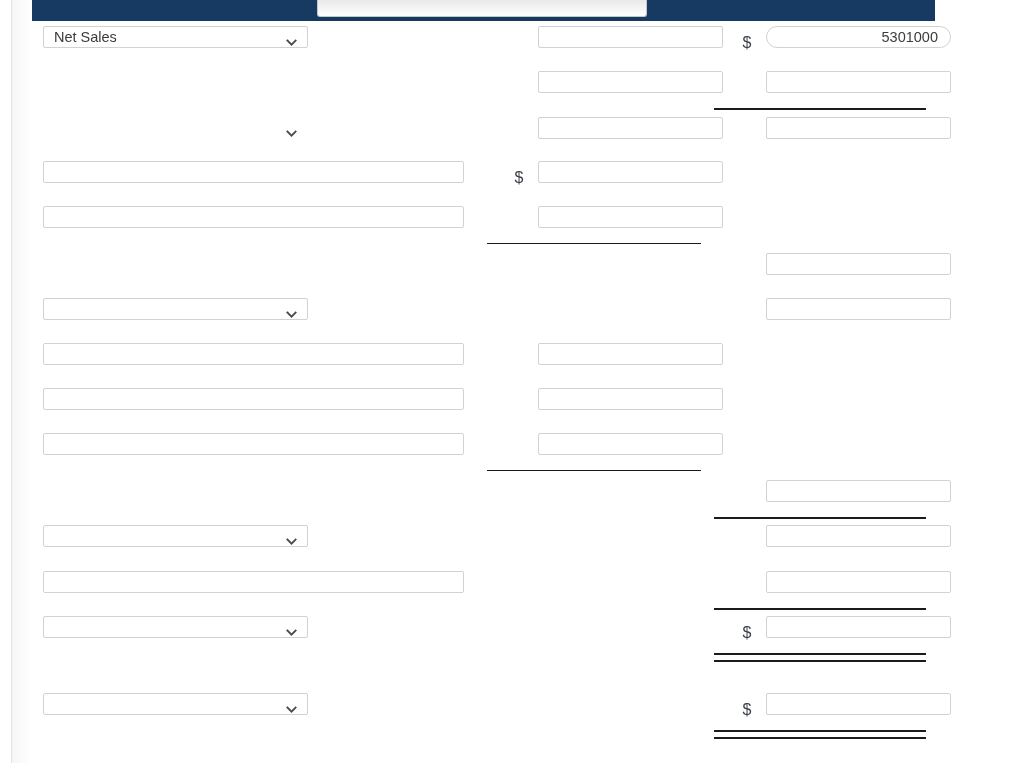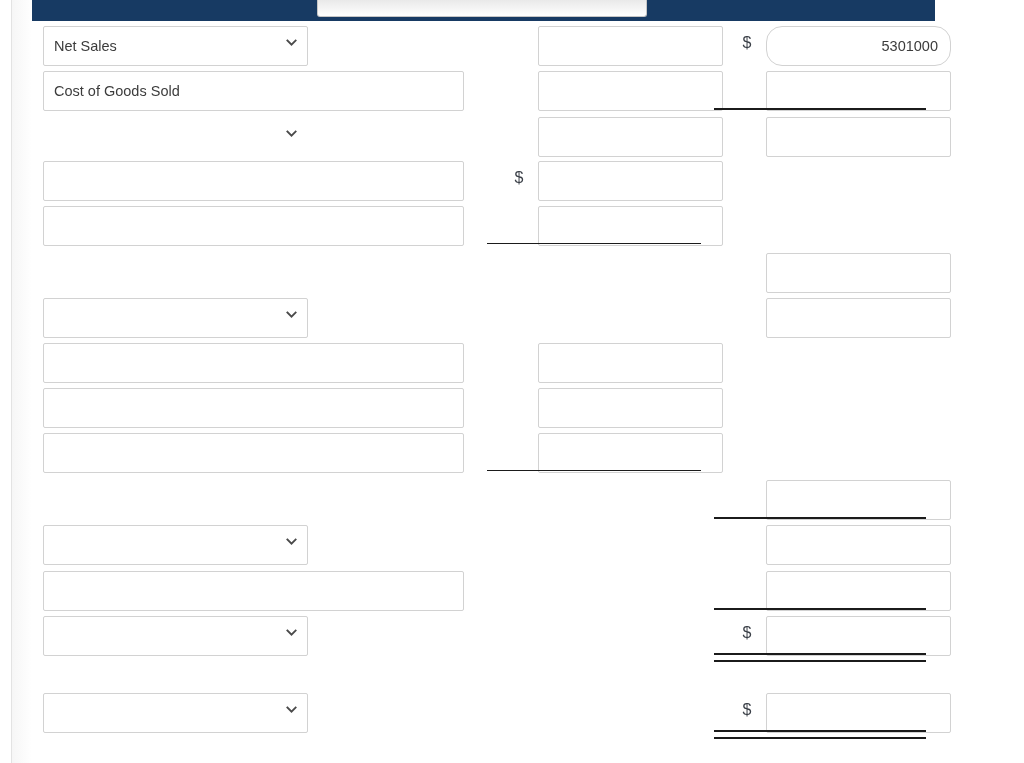--- a/index.html
+++ b/index.html
@@ -58,21 +58,21 @@
     background: #ffffff;
   }
 
   
   .field {
     position: absolute;
     box-sizing: border-box;
     background: #ffffff;
     border: 1px solid #d2d2d2;
     border-radius: 2px;
-    height: 40px;
+    height: 22px;
     font-family: "Liberation Sans", sans-serif;
     font-size: 14.5px;
     color: #3c3c3c;
     padding: 0 10px;
     line-height: 31px;
     outline: none;
   }
   .field.sel {
     padding-right: 26px;
   }
@@ -130,21 +130,20 @@
 
   <input class="field sel" readonly="" value="Net Sales" style="left: 11px; top: 5px; width: 265px;">
       <span class="chev" style="left: 254px; top: 16px;">
         <svg viewBox="0 0 12 12">
           <path d="M1.5 3.8 L6 8.3 L10.5 3.8" fill="none" stroke="#4a4a4a" stroke-width="2" stroke-linecap="square"></path>
         </svg>
       </span>
       <input class="field num" style="left: 506px; top: 5px; width: 185px;">
       <span class="dollar" style="left: 708px; top: 5px;">$</span>
       <input class="field num" value="5301000" style="left: 734px; top: 5px; width: 185px; border-radius: 16px;">
-      <input class="field" value="Cost of Goods Sold" style="left: 11px; top: 50px; width: 421px;">
       <input class="field num" style="left: 506px; top: 50px; width: 185px;">
       <input class="field num" style="left: 734px; top: 50px; width: 185px;">
       <div class="rule thick" style="left: 682px; width: 212px; top: 87px;"></div>
       <span class="chev" style="left: 254px; top: 107px;">
         <svg viewBox="0 0 12 12">
           <path d="M1.5 3.8 L6 8.3 L10.5 3.8" fill="none" stroke="#4a4a4a" stroke-width="2" stroke-linecap="square"></path>
         </svg>
       </span>
       <input class="field num" style="left: 506px; top: 96px; width: 185px;">
       <input class="field num" style="left: 734px; top: 96px; width: 185px;">

